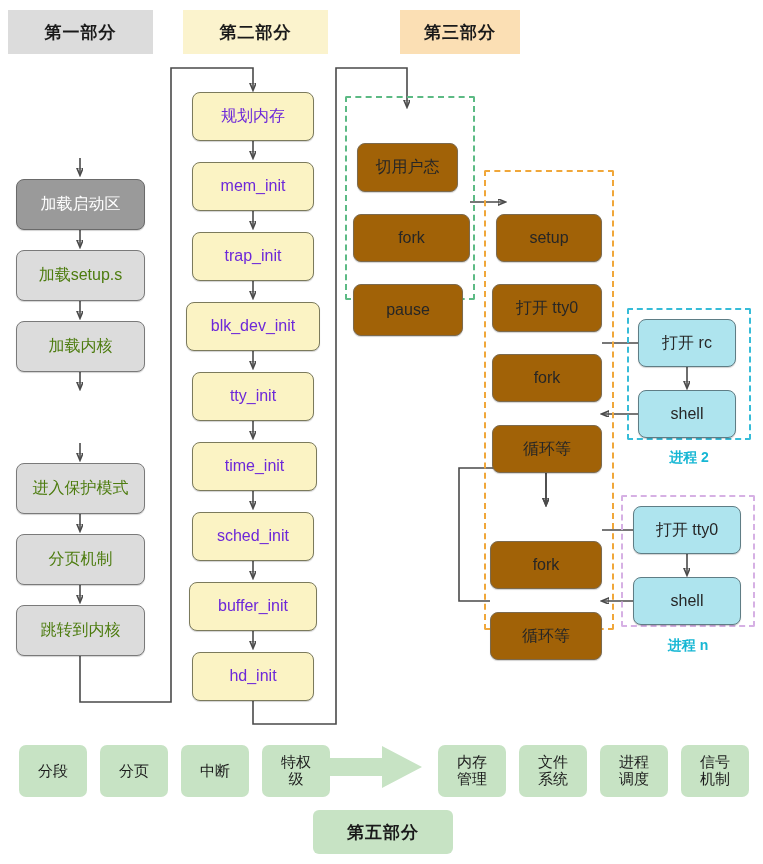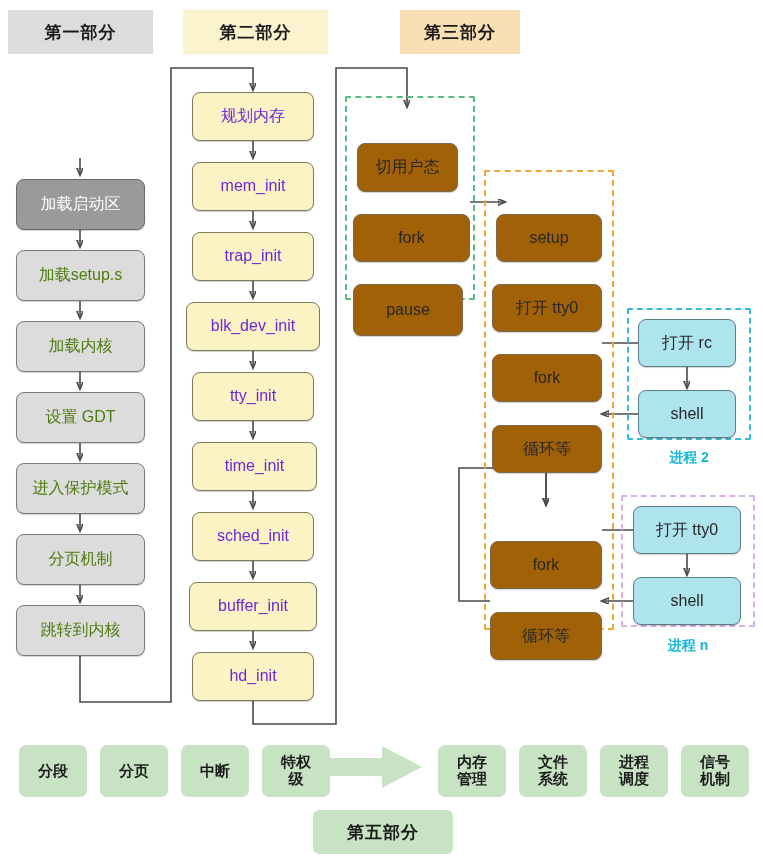--- a/index.html
+++ b/index.html
@@ -76,21 +76,21 @@
   .chip {
     position: absolute;
     height: 52px;
     background: #c7e3c4;
     border-radius: 7px;
     display: flex;
     align-items: center;
     justify-content: center;
     text-align: center;
     font-size: 15px;
-    font-weight: bold;
+    font-weight: normal;
     color: #1c1c1c;
     line-height: 1.12;
     white-space: pre-line;
   }
   .banner.b-bottom {
     left: 313px; top: 810px; width: 140px;
     background: #c7e3c4; border-radius: 6px;
   }
   .big-arrow { position: absolute; left: 330px; top: 745px; width: 92px; height: 44px; }
 
@@ -167,21 +167,20 @@
     <line x1="687" y1="554" x2="687" y2="575" marker-end="url(#ah)"></line>
   </svg>
 
   <div class="banner b1">第一部分</div>
   <div class="banner b2">第二部分</div>
   <div class="banner b3">第三部分</div>
 
   <div class="node gray-dark" style="left:16px;top:179px;width:129px;height:51px">加载启动区</div>
   <div class="node gray-light" style="left:16px;top:250px;width:129px;height:51px">加载setup.s</div>
   <div class="node gray-light" style="left:16px;top:321px;width:129px;height:51px">加载内核</div>
-  <div class="node gray-light" style="left:16px;top:392px;width:129px;height:51px">设置 GDT</div>
   <div class="node gray-light" style="left:16px;top:463px;width:129px;height:51px">进入保护模式</div>
   <div class="node gray-light" style="left:16px;top:534px;width:129px;height:51px">分页机制</div>
   <div class="node gray-light" style="left:16px;top:605px;width:129px;height:51px">跳转到内核</div>
 
   <div class="node yellow" style="left:192px;top:92px;width:122px;height:49px">规划内存</div>
   <div class="node yellow" style="left:192px;top:162px;width:122px;height:49px">mem_init</div>
   <div class="node yellow" style="left:192px;top:232px;width:122px;height:49px">trap_init</div>
   <div class="node yellow" style="left:186px;top:302px;width:134px;height:49px">blk_dev_init</div>
   <div class="node yellow" style="left:192px;top:372px;width:122px;height:49px">tty_init</div>
   <div class="node yellow" style="left:192px;top:442px;width:125px;height:49px">time_init</div>

